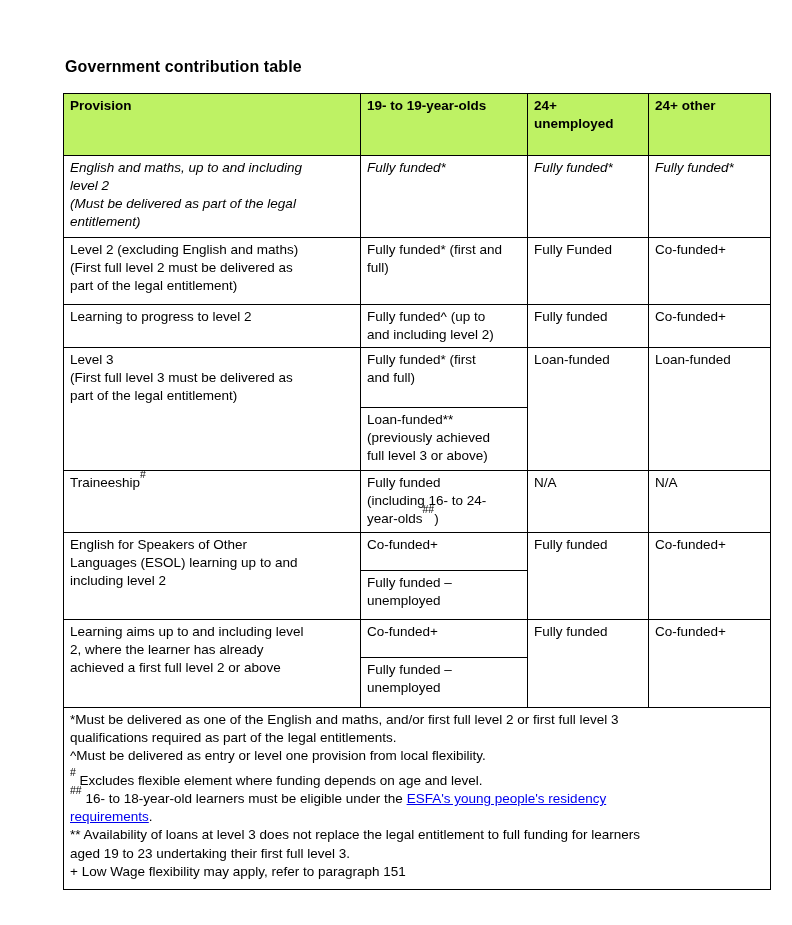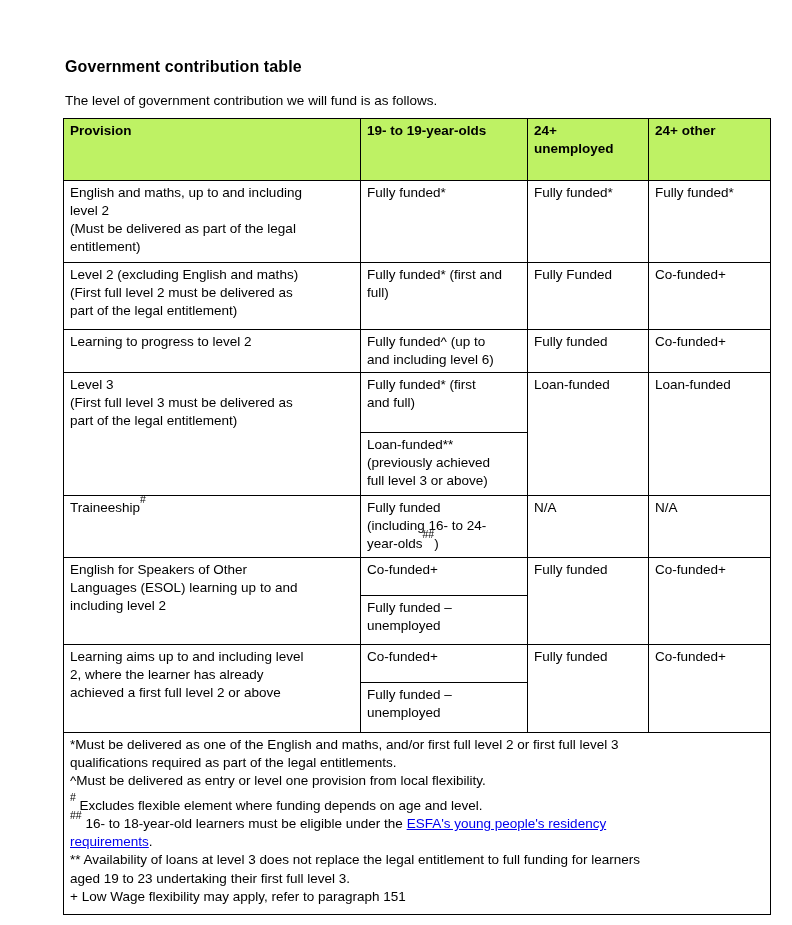--- a/index.html
+++ b/index.html
@@ -58,40 +58,39 @@
   col.c1 { width: 297px; }
   col.c2 { width: 167px; }
   col.c3 { width: 121px; }
   col.c4 { width: 122px; }
 </style>
 </head>
 <body>
 
 <div class="page">
   <h1 class="doc-title">Government contribution table</h1>
-  <p class="intro">The level of government contribution we will fund is as follows.</p>
 
   <table class="gov-table">
     <colgroup>
       <col class="c1">
         <col class="c2">
         <col class="c3">
         <col class="c4">
     </colgroup>
     <thead>
       <tr style="height:62px;">
         <th><span class="txt">Provision</span></th>
         <th><span class="txt">19- to 19-year-olds</span></th>
         <th><span class="txt">24+
 unemployed</span></th>
         <th><span class="txt">24+ other</span></th>
       </tr>
     </thead>
     <tbody>
-      <tr style="height:82px;">
+      <tr style="height:82px;font-style:italic;">
         <td>
           <div class="txt">English and maths, up to and including
 level 2</div>
           <div class="txt p2">(Must be delivered as part of the legal
 entitlement)</div>
         </td>
         <td><span class="txt">Fully funded*</span></td>
         <td><span class="txt">Fully funded*</span></td>
         <td><span class="txt">Fully funded*</span></td>
       </tr>
@@ -106,21 +105,21 @@
 full)</span></td>
         <td><span class="txt">Fully Funded</span></td>
         <td><span class="txt">Co-funded+</span></td>
       </tr>
 
       <tr style="height:43px;">
         <td>
           <div class="txt">Learning to progress to level 2</div>
         </td>
         <td><span class="txt">Fully funded^ (up to
-and including level 6)</span></td>
+and including level 2)</span></td>
         <td><span class="txt">Fully funded</span></td>
         <td><span class="txt">Co-funded+</span></td>
       </tr>
 
       <tr style="height:60px;">
         <td rowspan="2">
           <div class="txt">Level 3</div>
           <div class="txt p2">(First full level 3 must be delivered as
 part of the legal entitlement)</div>
         </td>

